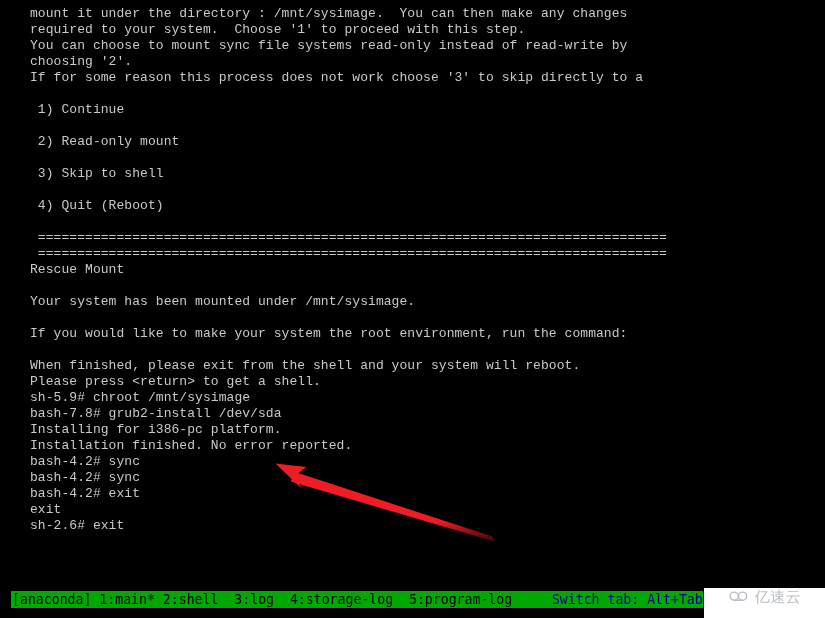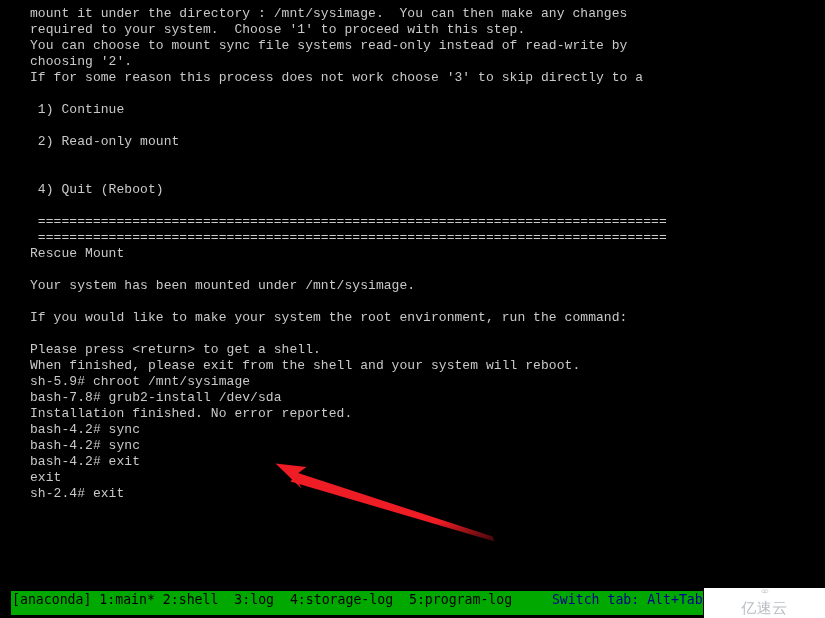--- a/index.html
+++ b/index.html
@@ -58,21 +58,21 @@
     width: 825px;
     height: 618px;
     pointer-events: none;
   }
 
   
   #statusbar {
     position: absolute;
     left: 11px;
     top: 591px;
-    height: 24px;
+    height: 17px;
     line-height: 17px;
     background: #00a800;
     color: #000000;
     font-size: 13.2px;
     white-space: pre;
     font-family: "DejaVu Sans Mono", "Liberation Mono", monospace;
     padding-left: 1px;
     box-sizing: border-box;
   }
   #statusbar .tabs { color: #000000; }
@@ -80,24 +80,22 @@
 
   
   #watermark {
     position: absolute;
     right: 0;
     top: 588px;
     width: 121px;
     height: 30px;
     background: #ffffff;
     display: flex;
-    align-items: center;
     justify-content: center;
     gap: 5px;
-    flex-direction: column;
   }
   #watermark .wm-text {
     color: #b9bec4;
     font-size: 15px;
     font-family: "DejaVu Sans", "Liberation Sans", sans-serif;
     letter-spacing: 0.5px;
   }
 </style>
 </head>
 <body>
@@ -108,41 +106,43 @@
     <div class="line">mount it under the directory : /mnt/sysimage.  You can then make any changes</div>
     <div class="line">required to your system.  Choose '1' to proceed with this step.</div>
     <div class="line">You can choose to mount sync file systems read-only instead of read-write by</div>
     <div class="line">choosing '2'.</div>
     <div class="line">If for some reason this process does not work choose '3' to skip directly to a</div>
     <div class="line blank"></div>
     <div class="line"> 1) Continue</div>
     <div class="line blank"></div>
     <div class="line"> 2) Read-only mount</div>
     <div class="line blank"></div>
+    <div class="line"> 3) Skip to shell</div>
     <div class="line blank"></div>
     <div class="line"> 4) Quit (Reboot)</div>
     <div class="line blank"></div>
     <div class="line rule"> ================================================================================</div>
     <div class="line rule"> ================================================================================</div>
     <div class="line">Rescue Mount</div>
     <div class="line blank"></div>
     <div class="line">Your system has been mounted under /mnt/sysimage.</div>
     <div class="line blank"></div>
     <div class="line">If you would like to make your system the root environment, run the command:</div>
     <div class="line blank"></div>
+    <div class="line">When finished, please exit from the shell and your system will reboot.</div>
     <div class="line">Please press &lt;return&gt; to get a shell.</div>
-    <div class="line">When finished, please exit from the shell and your system will reboot.</div>
     <div class="line">sh-5.9# chroot /mnt/sysimage</div>
     <div class="line">bash-7.8# grub2-install /dev/sda</div>
+    <div class="line">Installing for i386-pc platform.</div>
     <div class="line">Installation finished. No error reported.</div>
     <div class="line">bash-4.2# sync</div>
     <div class="line">bash-4.2# sync</div>
     <div class="line">bash-4.2# exit</div>
     <div class="line">exit</div>
-    <div class="line">sh-2.4# exit</div>
+    <div class="line">sh-2.6# exit</div>
   </div>
 
   <svg id="arrow-layer" viewBox="0 0 825 618" width="825" height="618">
     <defs>
       <linearGradient id="arrowFade" x1="0" y1="0" x2="1" y2="1" gradientUnits="objectBoundingBox">
         <stop offset="0" stop-color="#ee1c25" stop-opacity="1"></stop>
         <stop offset="0.72" stop-color="#ee1c25" stop-opacity="1"></stop>
         <stop offset="1" stop-color="#ee1c25" stop-opacity="0.25"></stop>
       </linearGradient>
     </defs>

